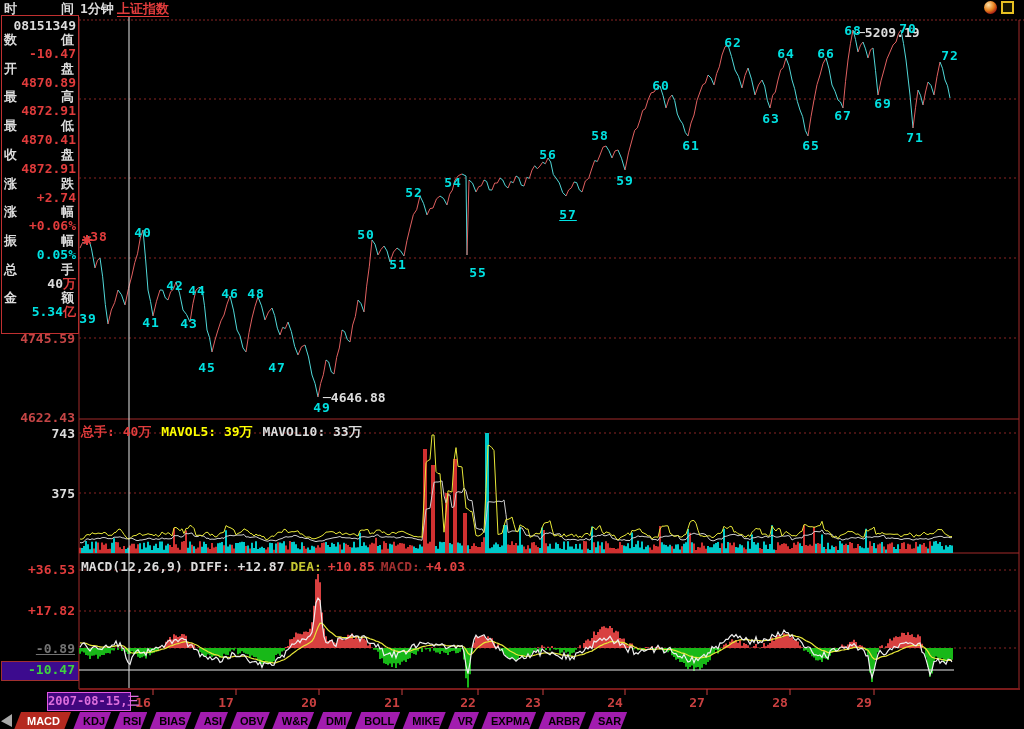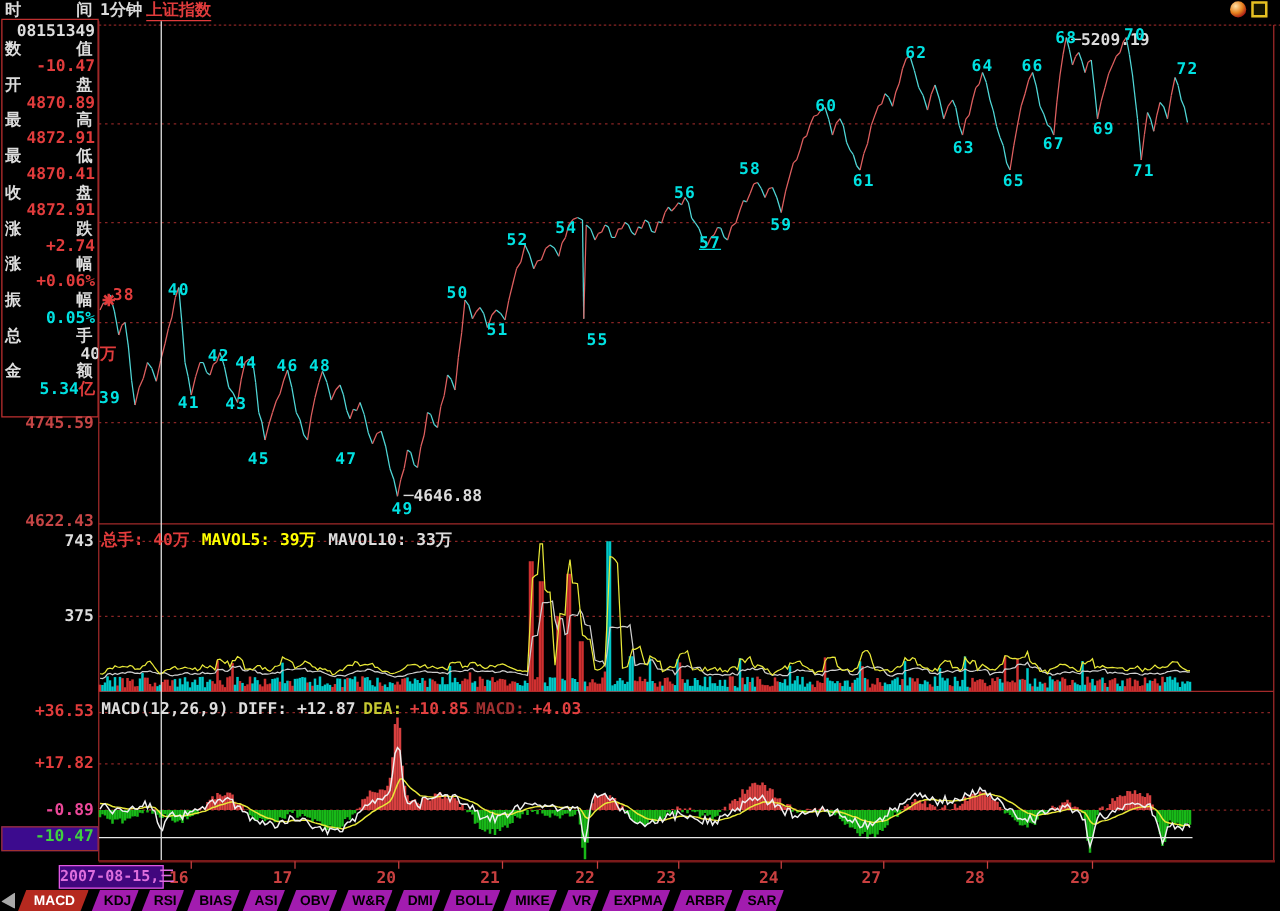--- a/index.html
+++ b/index.html
@@ -62,21 +62,21 @@
       <div class="lbl" style="position: absolute; left: 0px; top: 176.5px; width: 74px; text-align: right;">跌</div>
       <div class="val" style="position: absolute; left: 0px; top: 190.5px; width: 76px; text-align: right; color: rgb(225, 60, 60);"><span>+2.74</span></div>
       <div class="lbl" style="position: absolute; left: 4px; top: 205.2px;">涨</div>
       <div class="lbl" style="position: absolute; left: 0px; top: 205.2px; width: 74px; text-align: right;">幅</div>
       <div class="val" style="position: absolute; left: 0px; top: 219.2px; width: 76px; text-align: right; color: rgb(225, 60, 60);"><span>+0.06%</span></div>
       <div class="lbl" style="position: absolute; left: 4px; top: 233.9px;">振</div>
       <div class="lbl" style="position: absolute; left: 0px; top: 233.9px; width: 74px; text-align: right;">幅</div>
       <div class="val" style="position: absolute; left: 0px; top: 247.9px; width: 76px; text-align: right; color: rgb(0, 225, 225);"><span>0.05%</span></div>
       <div class="lbl" style="position: absolute; left: 4px; top: 262.6px;">总</div>
       <div class="lbl" style="position: absolute; left: 0px; top: 262.6px; width: 74px; text-align: right;">手</div>
-      <div class="val" style="position: absolute; left: 0px; top: 276.6px; width: 76px; text-align: right; color: rgb(220, 220, 220); padding-left: 17px;"><span>40</span><span style="color: rgb(225, 60, 60);">万</span></div>
+      <div class="val" style="position: absolute; left: 0px; top: 276.6px; width: 76px; text-align: right; color: rgb(220, 220, 220);"><span>40</span><span style="color: rgb(225, 60, 60);">万</span></div>
       <div class="lbl" style="position: absolute; left: 4px; top: 291.3px;">金</div>
       <div class="lbl" style="position: absolute; left: 0px; top: 291.3px; width: 74px; text-align: right;">额</div>
       <div class="val" style="position: absolute; left: 0px; top: 305.3px; width: 76px; text-align: right; color: rgb(0, 225, 225);"><span>5.34</span><span style="color: rgb(225, 60, 60);">亿</span></div>
     </div>
 
   <svg id="chart-svg" class="abs" style="left:0;top:0" width="1024" height="729">
       <g>
         <line x1="79" y1="20" x2="1024" y2="20" stroke="#8a2525" stroke-width="1" stroke-dasharray="2 2"></line>
         <line x1="79" y1="17" x2="79" y2="689" stroke="#a22a2a" stroke-width="1"></line>
         <line x1="1019" y1="20" x2="1019" y2="689" stroke="#a22a2a" stroke-width="1"></line>
@@ -1303,21 +1303,21 @@
       </g>
     </svg>
 
   <div id="overlays">
       <div class="axis-label" style="position: absolute; left: 0px; top: 332px; color: rgb(197, 69, 69);">4745.59</div>
       <div class="axis-label" style="position: absolute; left: 0px; top: 411px; color: rgb(197, 69, 69);">4622.43</div>
       <div class="axis-label" style="position: absolute; left: 0px; top: 427px; color: rgb(220, 220, 220);">743</div>
       <div class="axis-label" style="position: absolute; left: 0px; top: 487px; color: rgb(220, 220, 220);">375</div>
       <div class="axis-label" style="position: absolute; left: 0px; top: 563px; color: rgb(225, 60, 60); z-index: 3;">+36.53</div>
       <div class="axis-label" style="position: absolute; left: 0px; top: 604px; color: rgb(225, 60, 60); z-index: 3;">+17.82</div>
-      <div class="axis-label" style="position: absolute; left: 0px; top: 642px; color: #ec4899; z-index: 3;">-0.89</div>
+      <div class="axis-label" style="position: absolute; left: 0px; top: 642px; color: #737373; z-index: 3; text-decoration: underline;">-0.89</div>
       <div class="axis-label" style="position: absolute; left: 0px; top: 663px; color: rgb(63, 210, 63); z-index: 4;">-10.47</div>
       <div class="val" style="position: absolute; left: 857px; top: 26px; color: rgb(220, 220, 220);">─5209.19</div>
       <div class="val" style="position: absolute; left: 323px; top: 391px; color: rgb(220, 220, 220);">─4646.88</div>
       <div class="wave" style="position: absolute; left: 99px; top: 230px; color: rgb(225, 60, 60);">38</div>
       <div class="wave" style="position: absolute; left: 88px; top: 312px;">39</div>
       <div class="wave" style="position: absolute; left: 143px; top: 226px;">40</div>
       <div class="wave" style="position: absolute; left: 151px; top: 316px;">41</div>
       <div class="wave" style="position: absolute; left: 175px; top: 279px;">42</div>
       <div class="wave" style="position: absolute; left: 189px; top: 317px;">43</div>
       <div class="wave" style="position: absolute; left: 197px; top: 284px;">44</div>
@@ -1325,21 +1325,21 @@
       <div class="wave" style="position: absolute; left: 230px; top: 287px;">46</div>
       <div class="wave" style="position: absolute; left: 244px; top: 361px; margin-left: 33px;">47</div>
       <div class="wave" style="position: absolute; left: 256px; top: 287px;">48</div>
       <div class="wave" style="position: absolute; left: 322px; top: 401px;">49</div>
       <div class="wave" style="position: absolute; left: 366px; top: 228px;">50</div>
       <div class="wave" style="position: absolute; left: 398px; top: 258px;">51</div>
       <div class="wave" style="position: absolute; left: 414px; top: 186px;">52</div>
       <div class="wave" style="position: absolute; left: 453px; top: 176px;">54</div>
       <div class="wave" style="position: absolute; left: 478px; top: 266px;">55</div>
       <div class="wave" style="position: absolute; left: 548px; top: 148px;">56</div>
-      <div class="wave" style="position: absolute; left: 568px; top: 188px; text-decoration: underline;">57</div>
+      <div class="wave" style="position: absolute; left: 568px; top: 208px; text-decoration: underline;">57</div>
       <div class="wave" style="position: absolute; left: 600px; top: 129px;">58</div>
       <div class="wave" style="position: absolute; left: 625px; top: 174px;">59</div>
       <div class="wave" style="position: absolute; left: 661px; top: 79px;">60</div>
       <div class="wave" style="position: absolute; left: 691px; top: 139px;">61</div>
       <div class="wave" style="position: absolute; left: 733px; top: 36px;">62</div>
       <div class="wave" style="position: absolute; left: 771px; top: 112px;">63</div>
       <div class="wave" style="position: absolute; left: 786px; top: 47px;">64</div>
       <div class="wave" style="position: absolute; left: 811px; top: 139px;">65</div>
       <div class="wave" style="position: absolute; left: 826px; top: 47px;">66</div>
       <div class="wave" style="position: absolute; left: 843px; top: 109px;">67</div>

